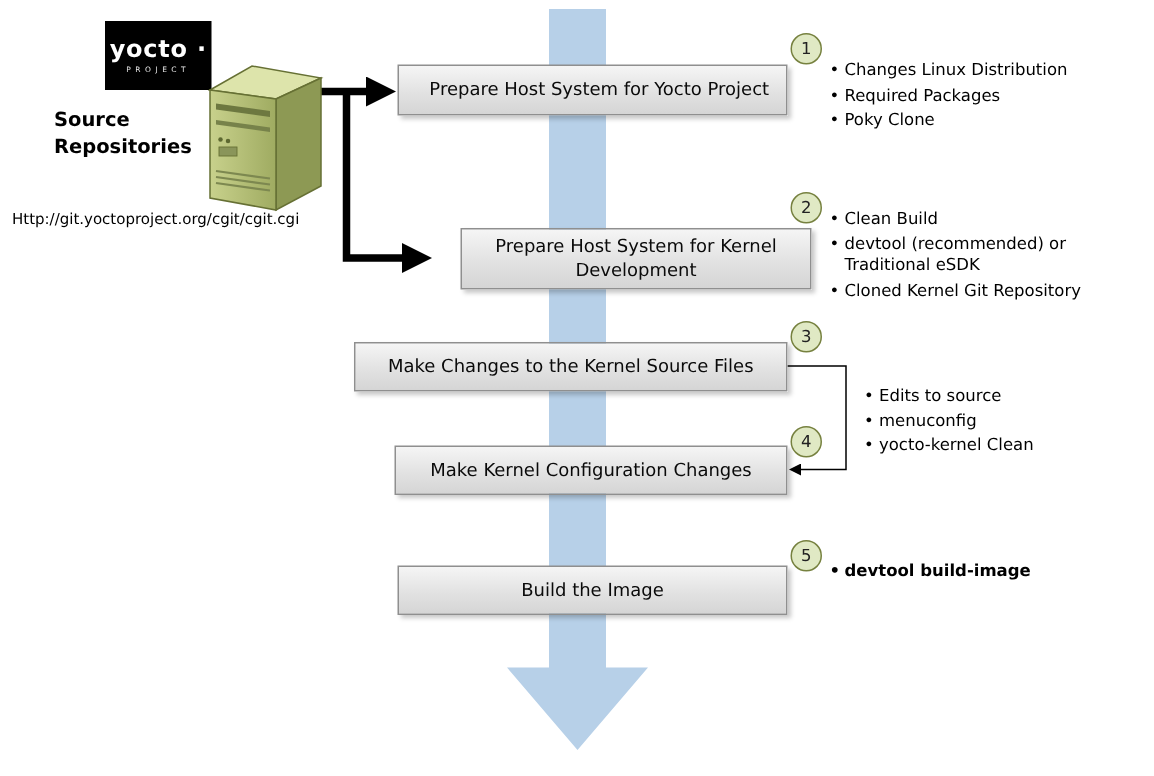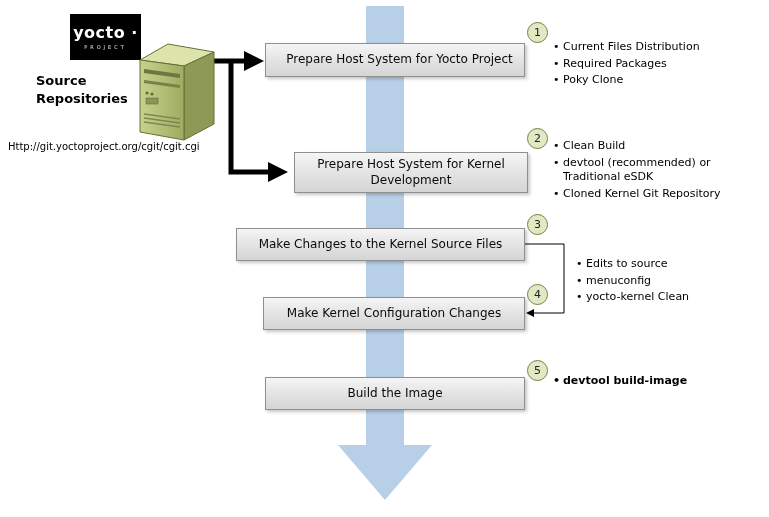--- a/index.html
+++ b/index.html
@@ -23,21 +23,21 @@
   .src-label { position:absolute; left:36px; top:72px; width:120px; font-size:13px; font-weight:bold;
                color:#000; line-height:1.35; }
   .src-url { position:absolute; left:8px; top:141px; font-size:10px; color:#000; white-space:nowrap; }
 
   
   .box { position:absolute; background:linear-gradient(180deg,#f5f5f5 0%,#e2e2e2 55%,#d5d5d5 100%);
          border:1px solid #8f8f8f; box-shadow:2px 2px 3px rgba(0,0,0,0.22);
          display:flex; align-items:center; justify-content:center; text-align:center;
          font-size:12px; color:#0a0a0a; line-height:1.3; padding:2px 5px; }
   .box1 { left:265px; top:43px;  width:260px; height:34px;padding-left:14px; }
-  .box2 { left:294px; top:152px; width:234px; height:41px; }
+  .box2 { left:307px; top:152px; width:234px; height:41px; }
   .box3 { left:236px; top:228px; width:289px; height:33px; }
   .box4 { left:263px; top:297px; width:262px; height:33px; }
   .box5 { left:265px; top:377px; width:260px; height:33px; }
 
   
   .circle { position:absolute; width:21px; height:21px; border-radius:50%;
             background:#e0e9c4; border:1px solid #76813f;
             display:flex; align-items:center; justify-content:center;
             font-size:11px; color:#222; }
   .c1 { left:527px; top:22px; }
@@ -113,21 +113,21 @@
   <div class="box box4">Make Kernel Configuration Changes</div>
   <div class="box box5">Build the Image</div>
 
   <div class="circle c1">1</div>
   <div class="circle c2">2</div>
   <div class="circle c3">3</div>
   <div class="circle c4">4</div>
   <div class="circle c5">5</div>
 
   <ul class="blist l1">
-    <li>Current Files Distribution</li>
+    <li>Changes Linux Distribution</li>
     <li>Required Packages</li>
     <li>Poky Clone</li>
   </ul>
 
   <ul class="blist l2">
     <li>Clean Build</li>
     <li>devtool (recommended) or Traditional eSDK</li>
     <li>Cloned Kernel Git Repository</li>
   </ul>
 

